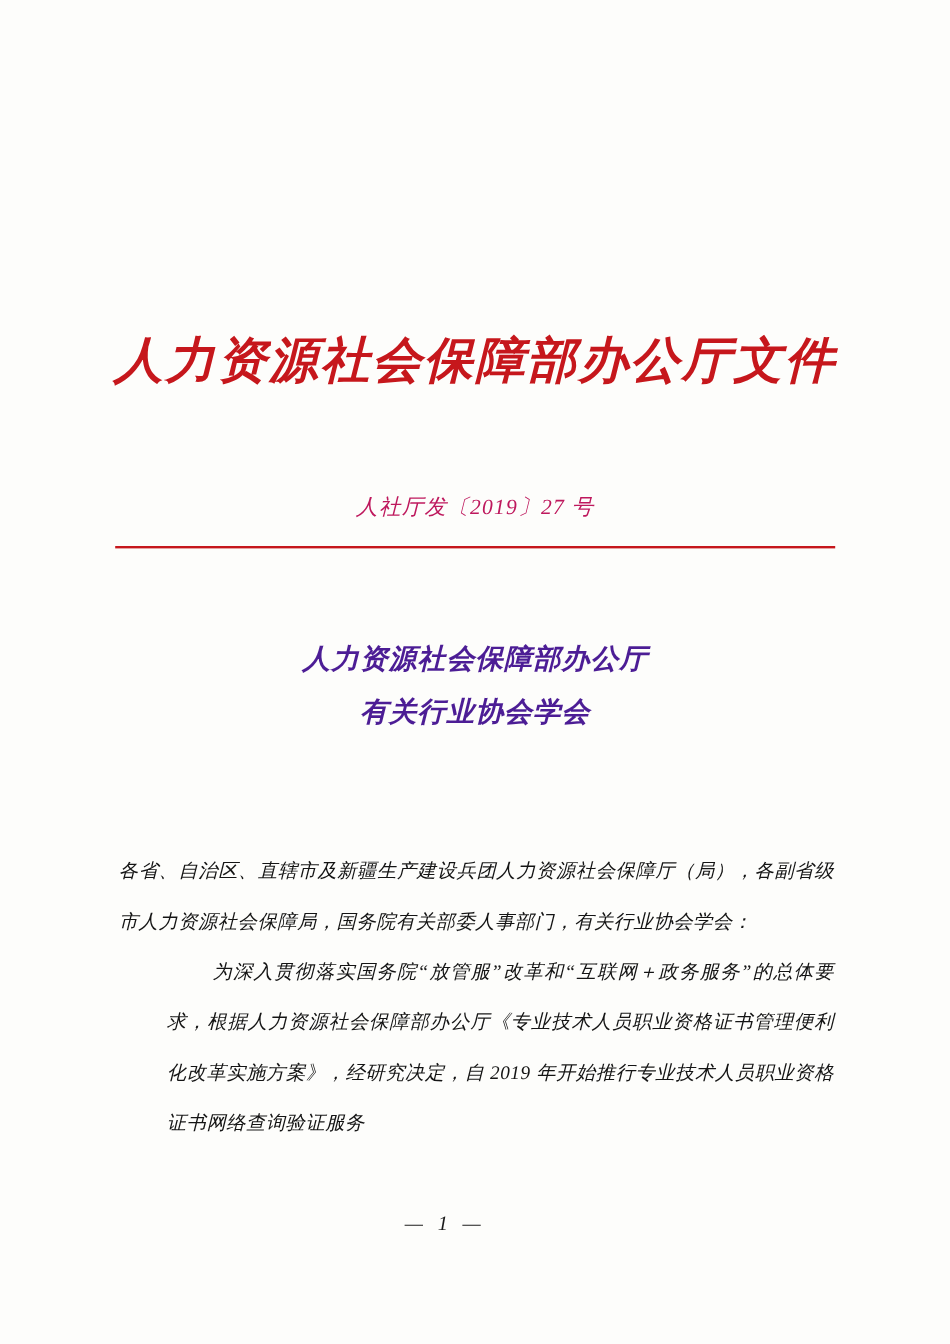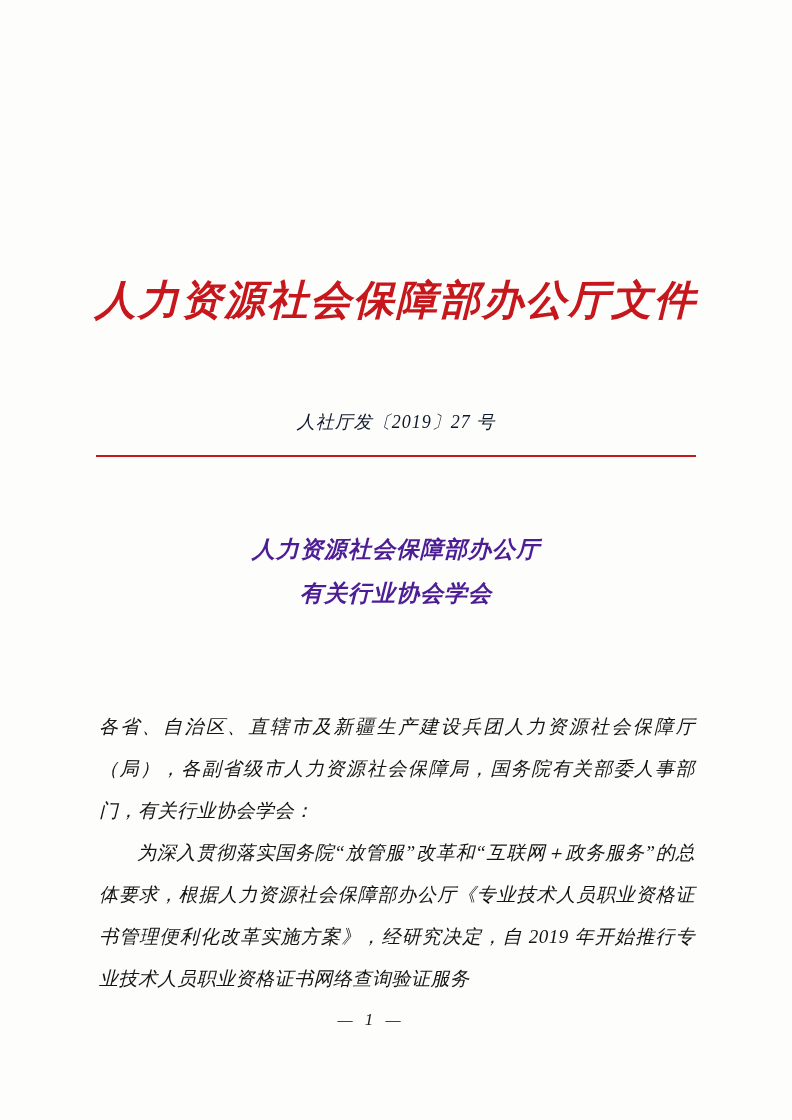--- a/index.html
+++ b/index.html
@@ -43,21 +43,21 @@
 
   
   .doc-number {
     position: absolute;
     top: 410px;
     left: 0;
     width: 792px;
     text-align: center;
     font-size: 18px;
     letter-spacing: 1px;
-    color: #0f172a;
+    color: #be185d;
     font-family: "Liberation Serif", "DejaVu Serif", serif;
   }
 
   
   .red-rule {
     position: absolute;
     top: 455px;
     left: 96px;
     width: 600px;
     height: 2px;
@@ -82,31 +82,32 @@
   }
 
   
   .body-block {
     position: absolute;
     top: 706px;
     left: 99px;
     width: 596px;
   }
   .body-p {
-    font-size: 19px;
+    font-size: 16px;
     line-height: 42px;
     letter-spacing: 0.5px;
     text-align: justify;
     text-align-last: left;
     color: #141414;
     margin: 0;
     font-family: "Liberation Serif", "DejaVu Serif", serif;
   }
   .body-p.indent {
     text-indent: 38px;
+    margin-left: 40px;
   }
 
   
   .page-number {
     position: absolute;
     top: 1010px;
     left: 0;
     width: 792px;
     text-align: center;
     font-size: 17px;

